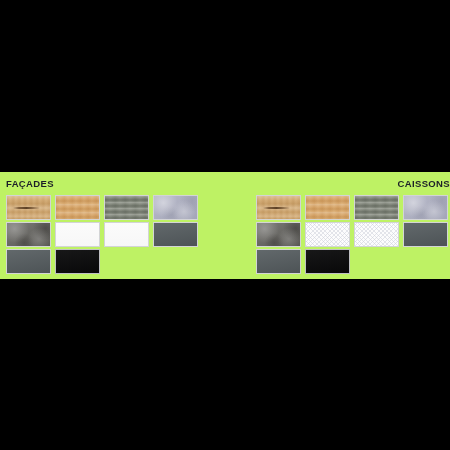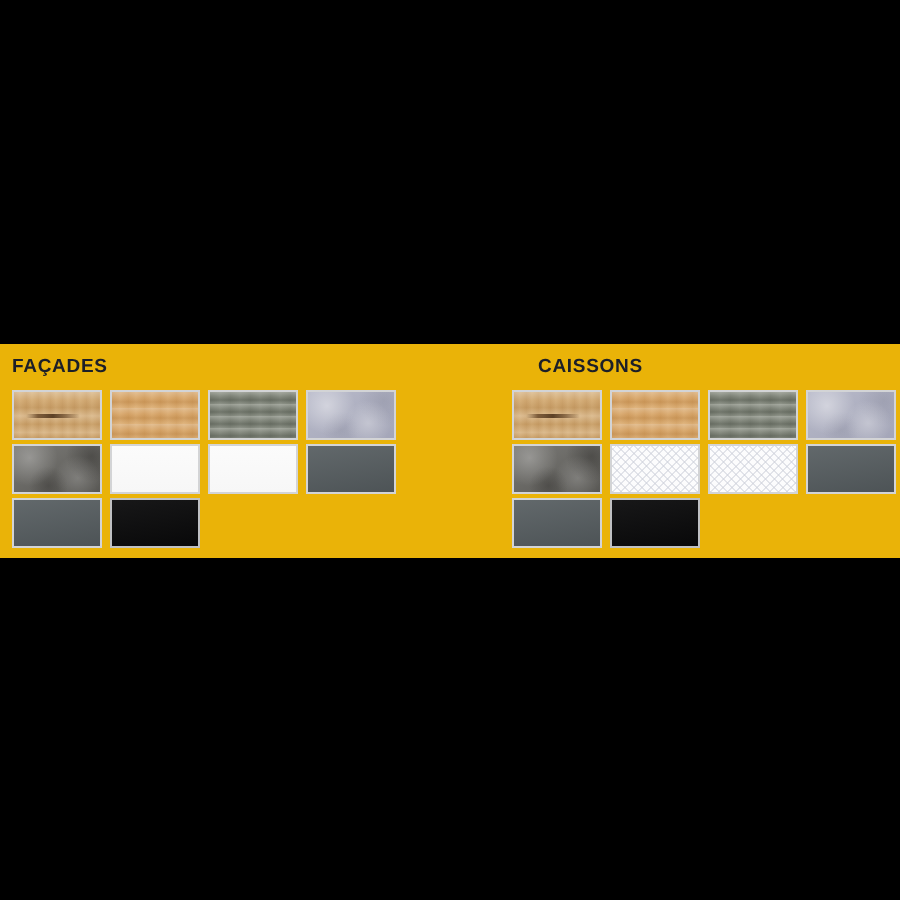--- a/index.html
+++ b/index.html
@@ -22,21 +22,21 @@
     background: #000000;
   }
 
   
   #content-band {
     position: absolute;
     left: 0;
     top: 172px;
     width: 450px;
     height: 107px;
-    background: #eab308;
+    background: #bef264;
     display: flex;
   }
 
   .panel {
     position: relative;
     width: 225px;
     height: 107px;
     box-sizing: border-box;
   }
   .panel.left  { padding: 6px 0 0 6px; }
@@ -45,21 +45,21 @@
   .panel-title {
     font-size: 9.5px;
     font-weight: bold;
     letter-spacing: 0.35px;
     color: #1c1f28;
     line-height: 11px;
     margin: 0 0 6px 0;
     white-space: nowrap;
     font-family: "Liberation Sans", sans-serif;
   }
-  .panel.right .panel-title { margin-left: 38px; }
+  .panel.right .panel-title { margin-left: 25px; text-align: right; }
 
   .swatch-grid {
     display: flex;
     flex-direction: column;
     gap: 2px;
   }
   .panel.right .swatch-grid { margin-left: 25px; }
 
   .swatch-row {
     display: flex;

